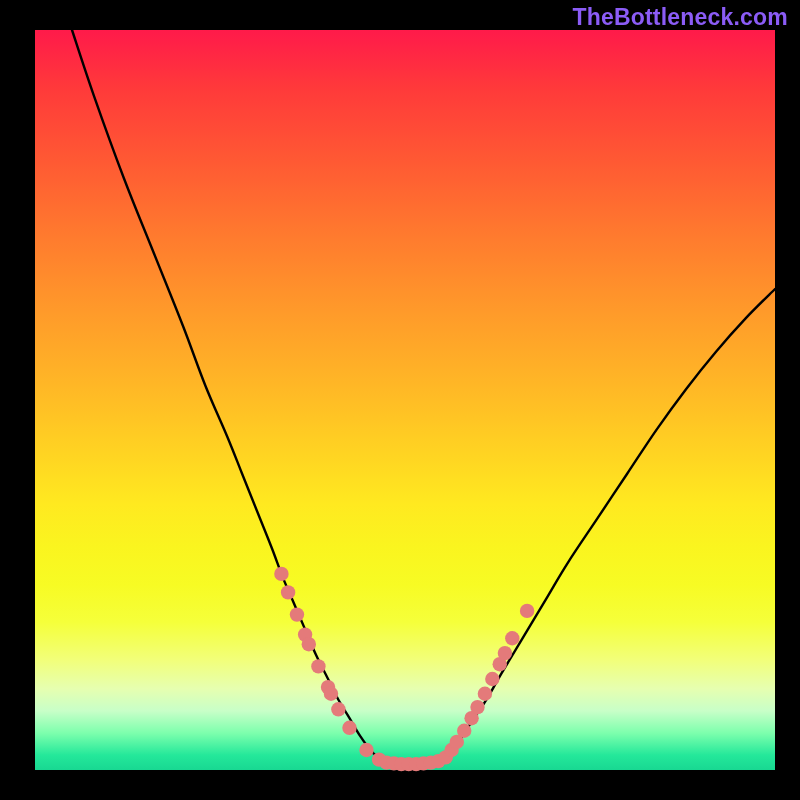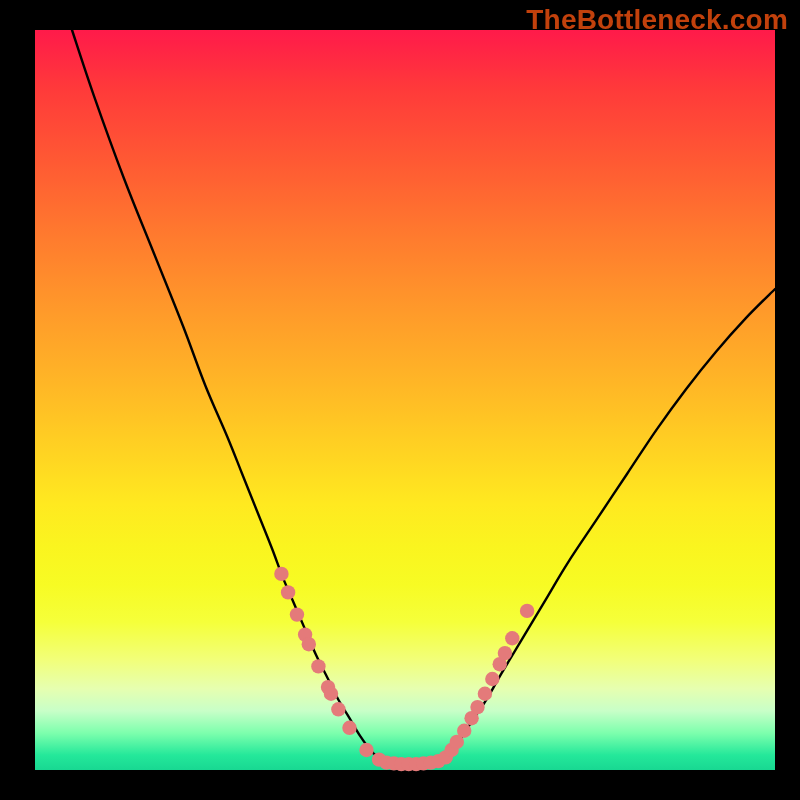--- a/index.html
+++ b/index.html
@@ -39,22 +39,22 @@
       #e6ffb0 89%,
       #c8ffc8 92%,
       #7dffad 95%,
       #24e89a 98%,
       #18d892 100%);
   }
   .watermark {
     position: absolute;
     top: 4px;
     right: 12px;
-    color: #c2410c;
-    font-size: 28px;
+    color: #8b5cf6;
+    font-size: 23px;
     font-weight: 600;
     letter-spacing: 0.2px;
     user-select: none;
   }
   svg.curves {
     position: absolute;
     left: 0;
     top: 0;
     width: 740px;
     height: 740px;

